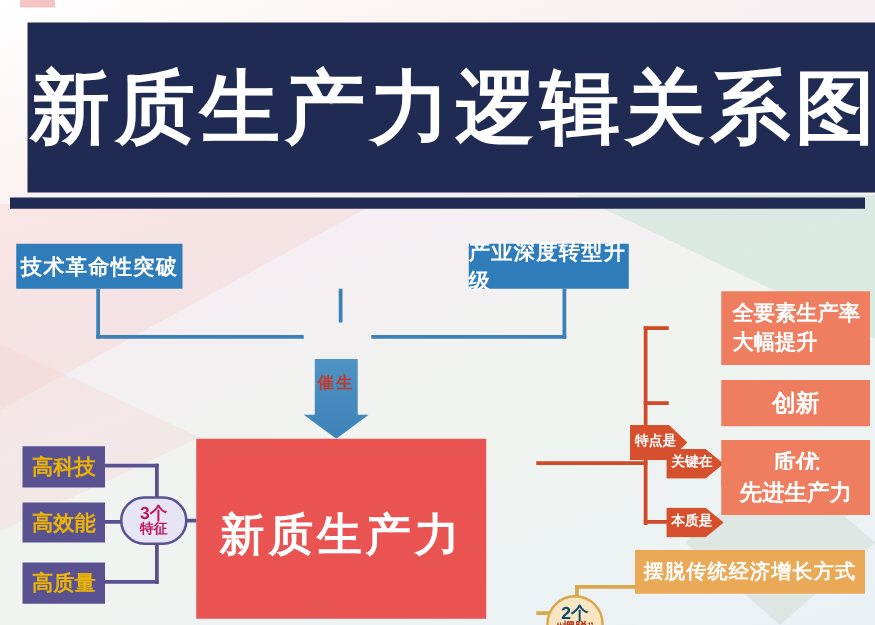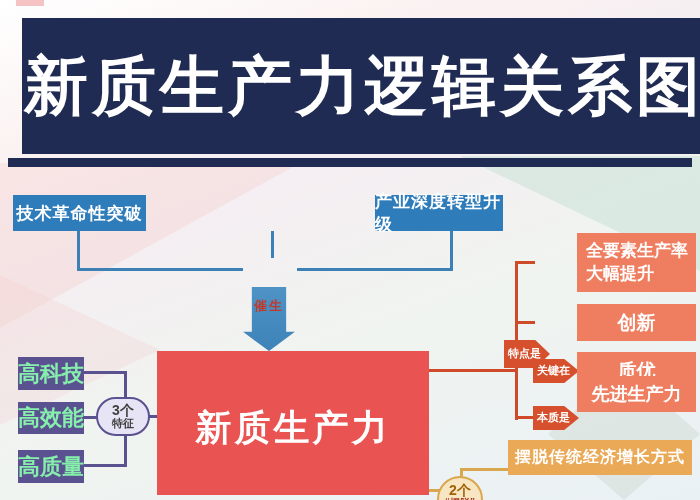--- a/index.html
+++ b/index.html
@@ -24,51 +24,51 @@
   .pill{left:236px;top:256px;width:66px;height:31px;background:#d9ecf7;border:2px solid #4e93c6;
     border-radius:16px;color:#17518c;font-size:14px;font-weight:bold;
     display:flex;align-items:center;justify-content:center;}
   .down-arrow{left:243px;top:287px;width:52px;height:64px;
     background:linear-gradient(#4f93c5,#3d83b8);
     clip-path:polygon(17% 0,83% 0,83% 70%,100% 70%,50% 100%,0 70%,17% 70%);}
   .cuisheng{left:243px;top:297px;width:52px;text-align:center;color:#c2392a;
     font-size:13px;font-weight:bold;letter-spacing:2px;}
 
   
-  .center-box{left:157px;top:351px;width:272px;height:144px;background:#e95453;
+  .center-box{left:157px;top:351px;width:232px;height:144px;background:#e95453;
     display:flex;flex-direction:column;align-items:center;justify-content:center;padding-top:10px;font-family:Liberation Mono, monospace;}
   .center-title{color:#fff;font-size:36px;font-weight:bold;letter-spacing:3px;}
   .center-sub{color:#fff;font-size:18px;font-weight:bold;margin-top:7px;}
 
   
-  .pbox{left:18px;width:66px;height:33px;background:#5a5191;color:#86efac;font-size:22px;
+  .pbox{left:18px;width:66px;height:33px;background:#5a5191;color:#eab308;font-size:17px;
     font-weight:bold;display:flex;align-items:center;justify-content:center;}
   .purple{background:#5a5191;}
   .fcircle{left:96px;top:397px;width:54px;height:39px;background:#e7e4f5;border:2px solid #5a5191;
-    border-radius:20px;color:#404040;display:flex;flex-direction:column;align-items:center;
+    border-radius:20px;color:#be185d;display:flex;flex-direction:column;align-items:center;
     justify-content:center;line-height:1.05;z-index:2;}
   .fcircle .t1{font-size:14px;font-weight:bold;}
   .fcircle .t2{font-size:11px;font-weight:bold;}
 
   
   .rline{background:#cf4a29;}
   .r-arrow{background:#d6502e;color:#fff;font-weight:bold;
     clip-path:polygon(0 0,68% 0,100% 50%,68% 100%,0 100%);
     display:flex;align-items:center;justify-content:flex-start;padding-left:4px;
     font-size:11px;line-height:1.25;text-align:left;}
   .obox{left:577px;width:119px;background:#ee7e5f;color:#fff;font-weight:bold;
     display:flex;align-items:center;justify-content:center;}
   .obox.first{justify-content:flex-start;padding-left:9px;font-size:17px;line-height:1.3;text-align:left;}
 
   
   .gold{background:#d9a84e;}
   .gcircle{left:437px;top:476px;width:46px;height:46px;background:#f8e5c2;border:2px solid #d9a84e;
     border-radius:50%;display:flex;flex-direction:column;align-items:center;justify-content:flex-start;
     padding-top:5px;line-height:1.05;z-index:2;}
-  .gcircle .t1{font-size:14px;font-weight:bold;color:#a16207;}
+  .gcircle .t1{font-size:14px;font-weight:bold;color:#0c4a6e;}
   .gcircle .t2{font-size:10px;font-weight:bold;color:#a83a22;}
   .gbox{left:508px;top:440px;width:184px;height:35px;background:#eaa957;color:#fff;
     font-size:16px;font-weight:bold;display:flex;align-items:center;justify-content:center;
     letter-spacing:1px;}
 </style>
 </head>
 <body>
 
 <div id="canvas">
 

